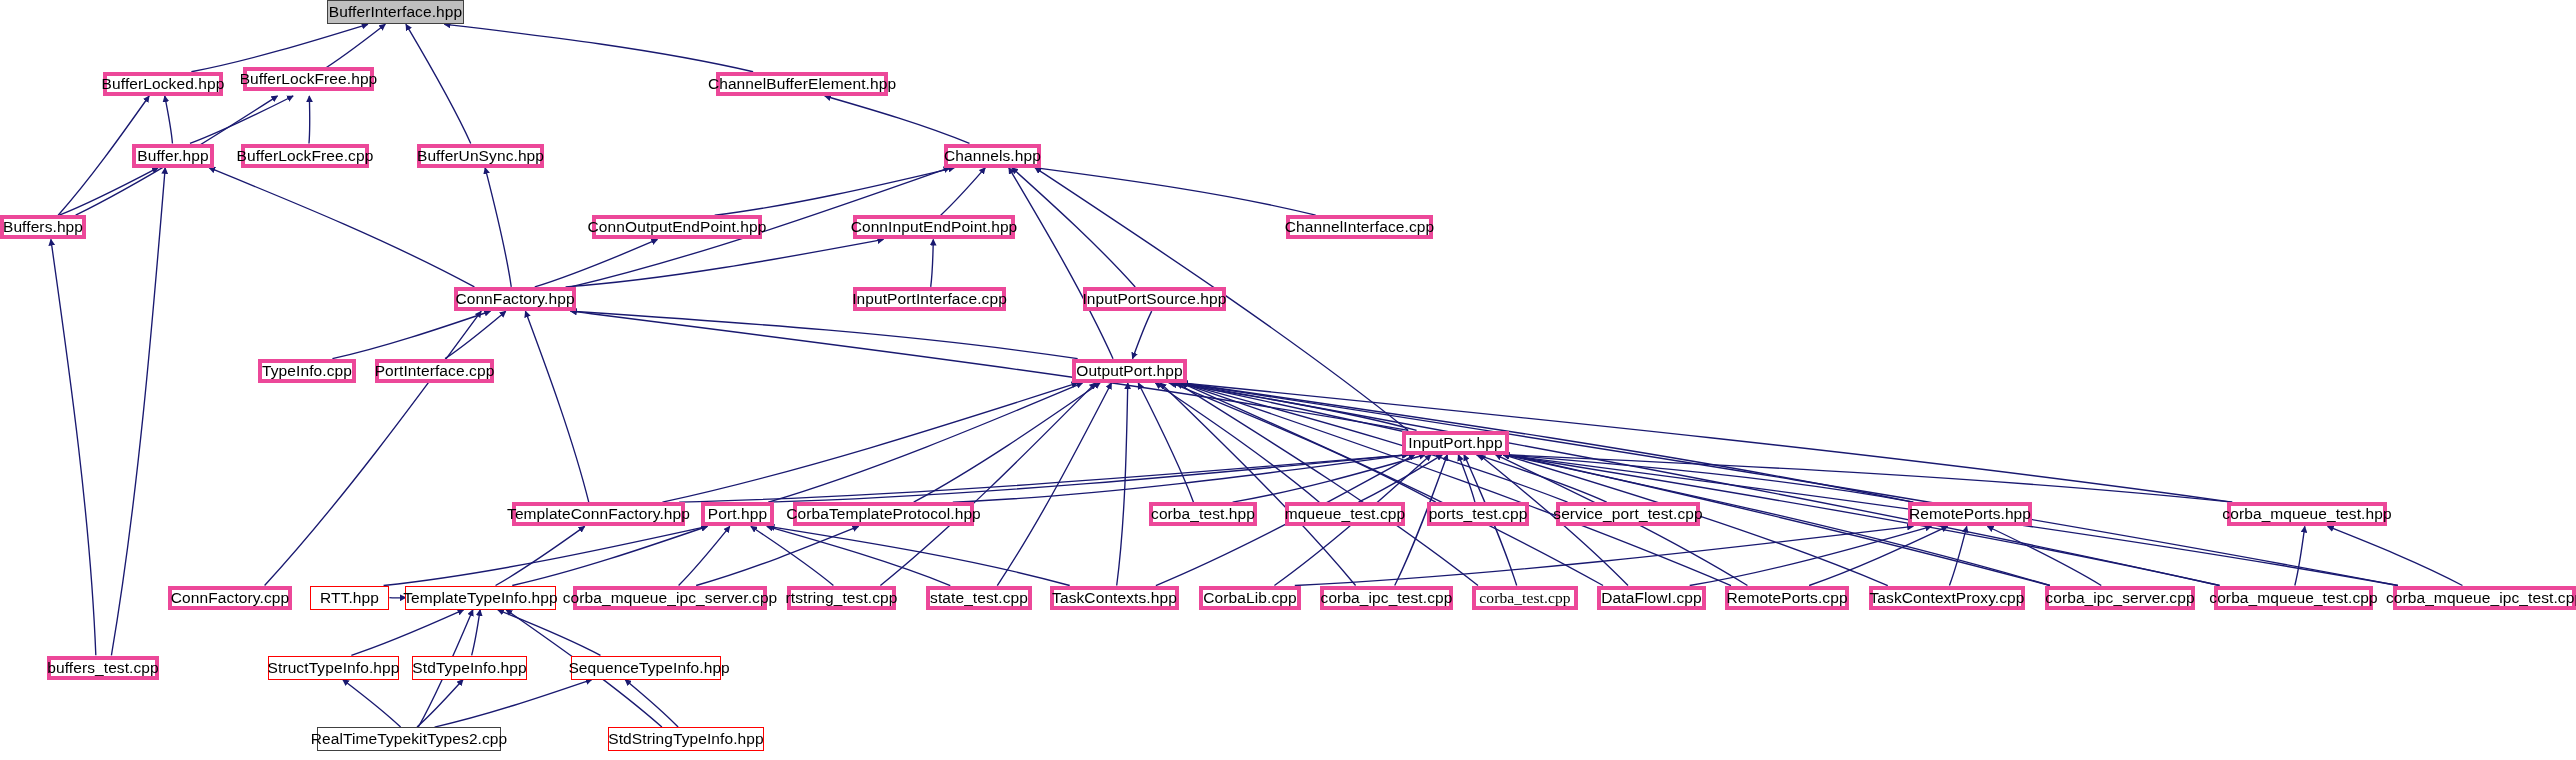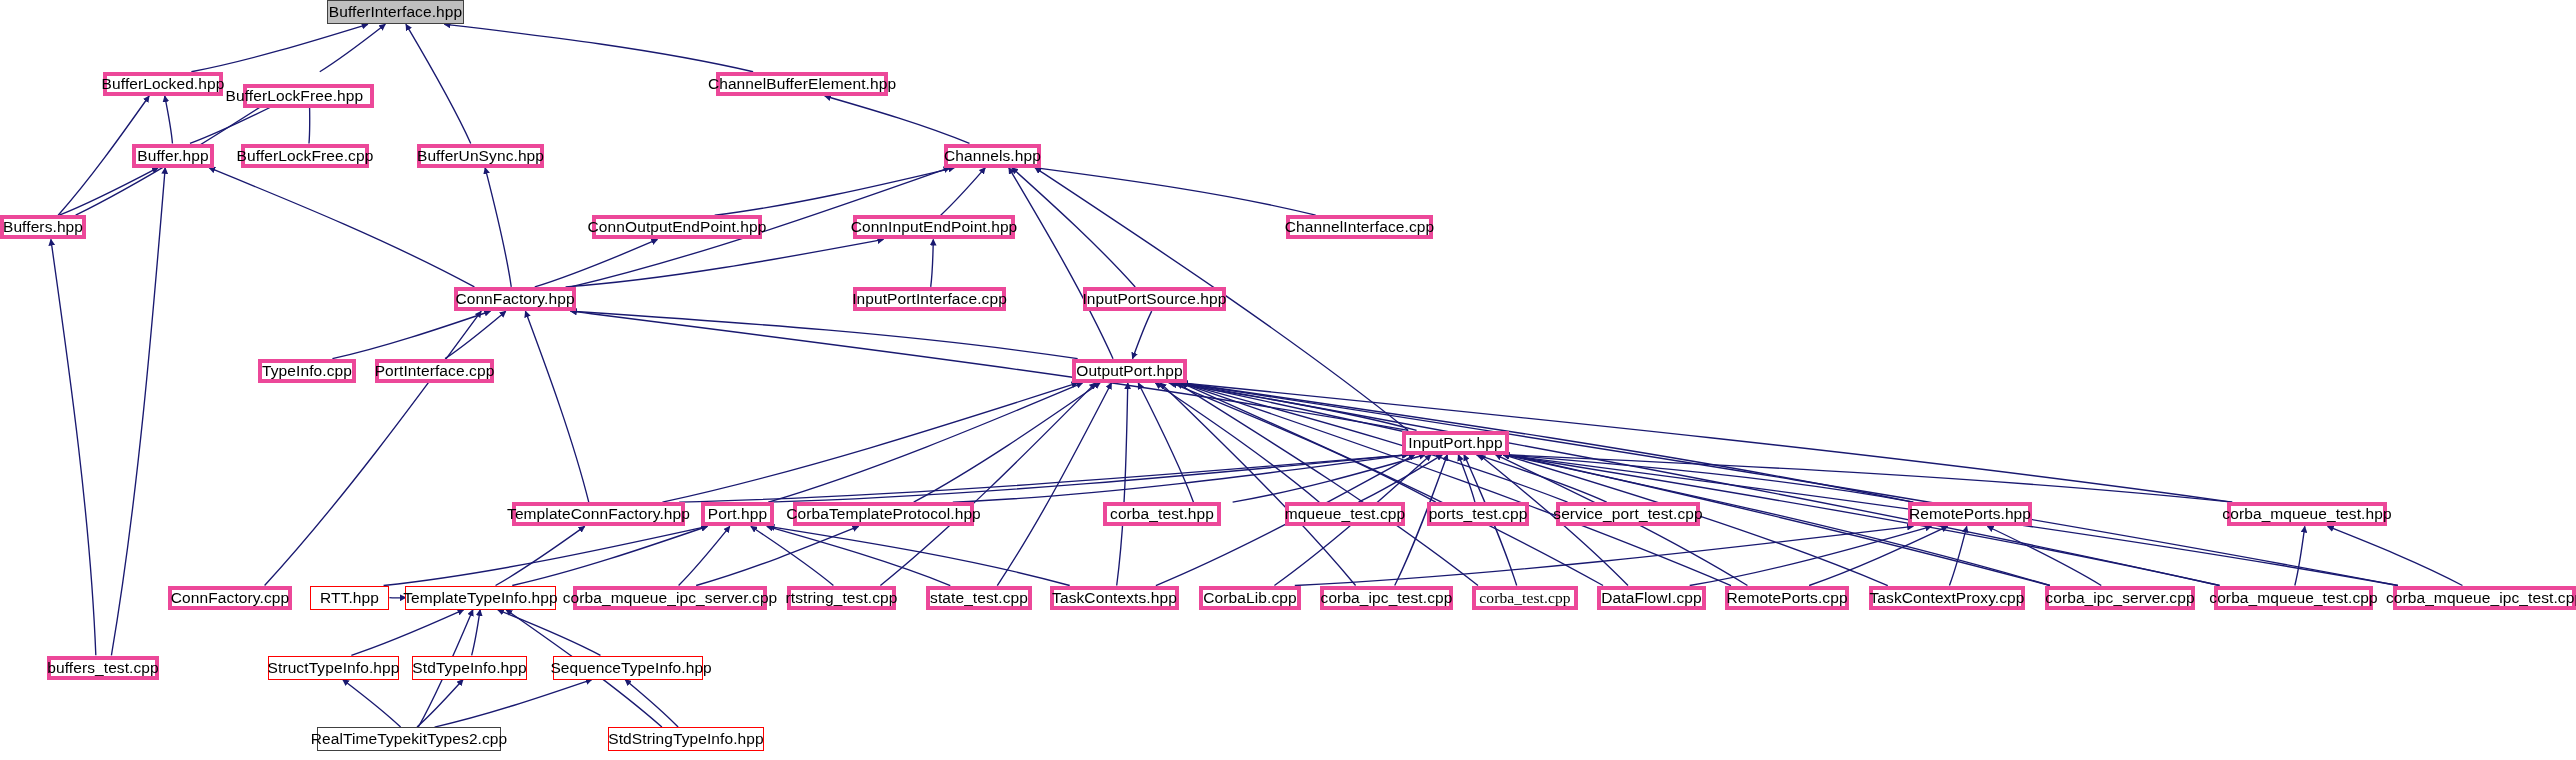--- a/index.html
+++ b/index.html
@@ -160,21 +160,21 @@
         <path d="M 98.18 676 C 92.624473660684 533.377090520025, 69.90368871172173 375.2487530800107, 51.82 247" fill="none" stroke="#191970" stroke-width="1.4" marker-end="url(#arrow)"></path>
       </g>
   </svg>
   <div id="nodes">
       <div class="node root" style="left: 327px; top: 0px; width: 137px;">
         <span>BufferInterface.hpp</span>
       </div>
       <div class="node" style="left: 103px; top: 72px; width: 120px;">
         <span>BufferLocked.hpp</span>
       </div>
-      <div class="node" style="left: 243px; top: 84px; width: 131px; justify-content: flex-end;">
+      <div class="node" style="left: 243px; top: 67px; width: 131px;">
         <span>BufferLockFree.hpp</span>
       </div>
       <div class="node" style="left: 132px; top: 144px; width: 82px;">
         <span>Buffer.hpp</span>
       </div>
       <div class="node" style="left: 241px; top: 144px; width: 128px;">
         <span>BufferLockFree.cpp</span>
       </div>
       <div class="node" style="left: 417px; top: 144px; width: 127px;">
         <span>BufferUnSync.hpp</span>
@@ -220,21 +220,21 @@
       </div>
       <div class="node" style="left: 512px; top: 502px; width: 173px;">
         <span>TemplateConnFactory.hpp</span>
       </div>
       <div class="node" style="left: 701px; top: 502px; width: 73px;">
         <span>Port.hpp</span>
       </div>
       <div class="node" style="left: 793px; top: 502px; width: 181px;">
         <span>CorbaTemplateProtocol.hpp</span>
       </div>
-      <div class="node" style="left: 1103px; top: 502px; width: 118px;">
+      <div class="node" style="left: 1149px; top: 502px; width: 108px;">
         <span>corba_test.hpp</span>
       </div>
       <div class="node" style="left: 1285px; top: 502px; width: 120px;">
         <span>mqueue_test.cpp</span>
       </div>
       <div class="node" style="left: 1427px; top: 502px; width: 102px;">
         <span>ports_test.cpp</span>
       </div>
       <div class="node" style="left: 1556px; top: 502px; width: 144px;">
         <span>service_port_test.cpp</span>
@@ -295,21 +295,21 @@
       </div>
       <div class="node" style="left: 47px; top: 656px; width: 112px;">
         <span>buffers_test.cpp</span>
       </div>
       <div class="node red" style="left: 268px; top: 656px; width: 131px;">
         <span>StructTypeInfo.hpp</span>
       </div>
       <div class="node red" style="left: 412px; top: 656px; width: 115px;">
         <span>StdTypeInfo.hpp</span>
       </div>
-      <div class="node red" style="left: 553px; top: 656px; width: 150px; padding-left: 13px;">
+      <div class="node red" style="left: 571px; top: 656px; width: 150px; padding-left: 13px;">
         <span>SequenceTypeInfo.hpp</span>
       </div>
       <div class="node darkborder" style="left: 317px; top: 727px; width: 184px;">
         <span>RealTimeTypekitTypes2.cpp</span>
       </div>
       <div class="node red" style="left: 608px; top: 727px; width: 156px;">
         <span>StdStringTypeInfo.hpp</span>
       </div>
     </div>
 </div>

